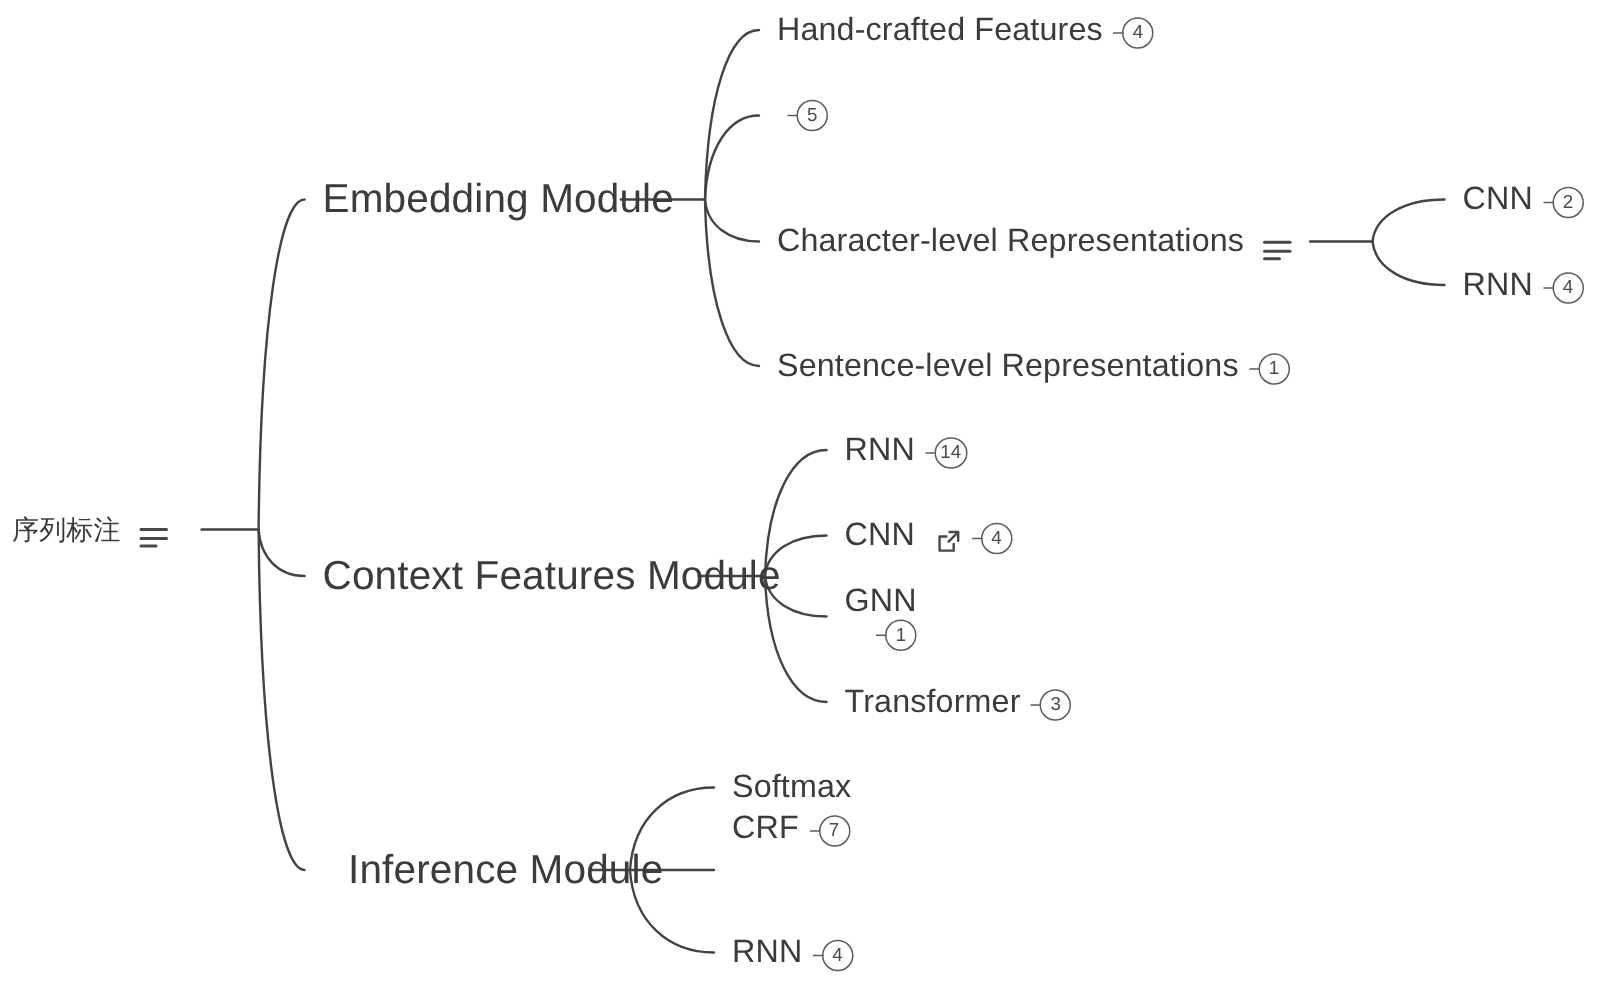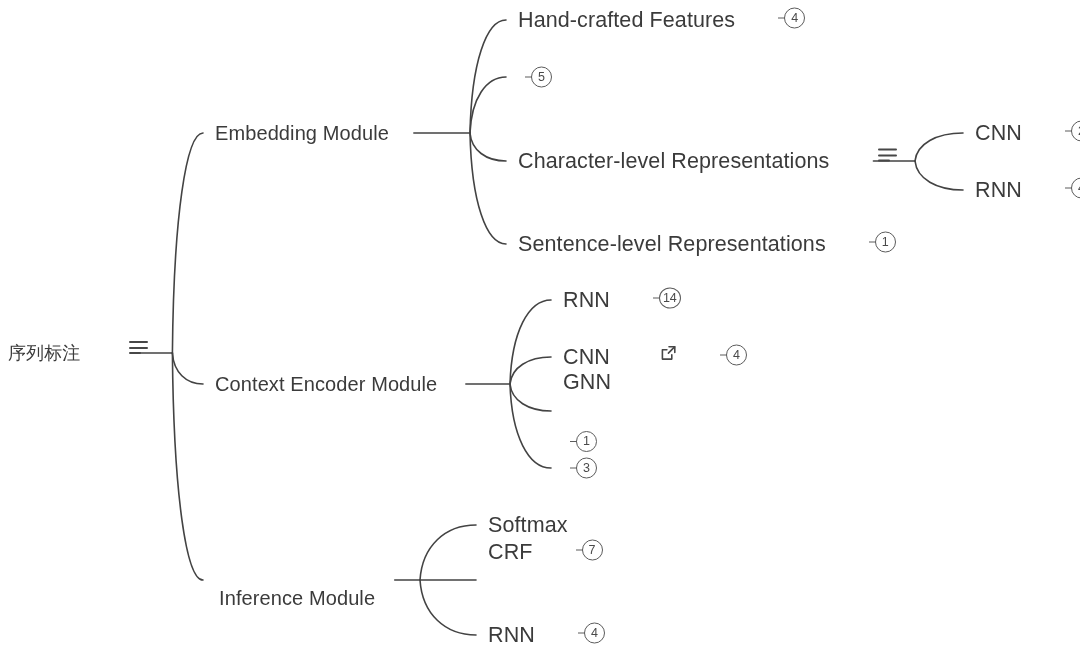--- a/index.html
+++ b/index.html
@@ -31,34 +31,33 @@
   }
   svg.edges path, svg.edges line {
     fill: none;
     stroke: #434343;
     stroke-width: 1.6;
     stroke-linecap: round;
   }
   .node {
     position: absolute;
     display: flex;
-    align-items: flex-start;
+    align-items: flex-end;
     white-space: nowrap;
     transform: translateY(-50%);
-    gap: 36px;
   }
   .node-label {
     color: #3b3b3b;
     letter-spacing: 0.1px;
   }
   .root-node .node-label {
     font-size: 18px;
   }
   .level1 .node-label {
-    font-size: 20px;
+    font-size: 27px;
   }
   .level2 .node-label {
     font-size: 21.5px;
   }
   .level3 .node-label {
     font-size: 21.5px;
   }
   
   .note-icon {
     display: inline-flex;
@@ -188,21 +187,21 @@
         </span>
       </div>
       <div class="node level2" style="left: 518px; top: 244px;">
         <span class="node-label">Sentence-level Representations</span>
         <span class="badge">
           <span class="dash"></span>
           <span class="circle">1</span>
         </span>
       </div>
       <div class="node level1" style="left: 215px; top: 384px;">
-        <span class="node-label">Context Encoder Module</span>
+        <span class="node-label">Context Features Module</span>
       </div>
       <div class="node level2" style="left: 563px; top: 300px;">
         <span class="node-label">RNN</span>
         <span class="badge">
           <span class="dash"></span>
           <span class="circle">14</span>
         </span>
       </div>
       <div class="node level2" style="left: 563px; top: 357px;">
         <span class="node-label">CNN</span>
@@ -219,26 +218,27 @@
         </span>
       </div>
       <div class="node level2" style="left: 563px; top: 411px; flex-direction: column;">
         <span class="node-label">GNN</span>
         <span class="badge">
           <span class="dash"></span>
           <span class="circle">1</span>
         </span>
       </div>
       <div class="node level2" style="left: 563px; top: 468px;">
+        <span class="node-label">Transformer</span>
         <span class="badge">
           <span class="dash"></span>
           <span class="circle">3</span>
         </span>
       </div>
-      <div class="node level1" style="left: 219px; top: 580px; margin-top: 18px;">
+      <div class="node level1" style="left: 232px; top: 580px;">
         <span class="node-label">Inference Module</span>
       </div>
       <div class="node level2" style="left: 488px; top: 525px;">
         <span class="node-label">Softmax</span>
       </div>
       <div class="node level2" style="left: 488px; top: 552px;">
         <span class="node-label">CRF</span>
         <span class="badge">
           <span class="dash"></span>
           <span class="circle">7</span>

